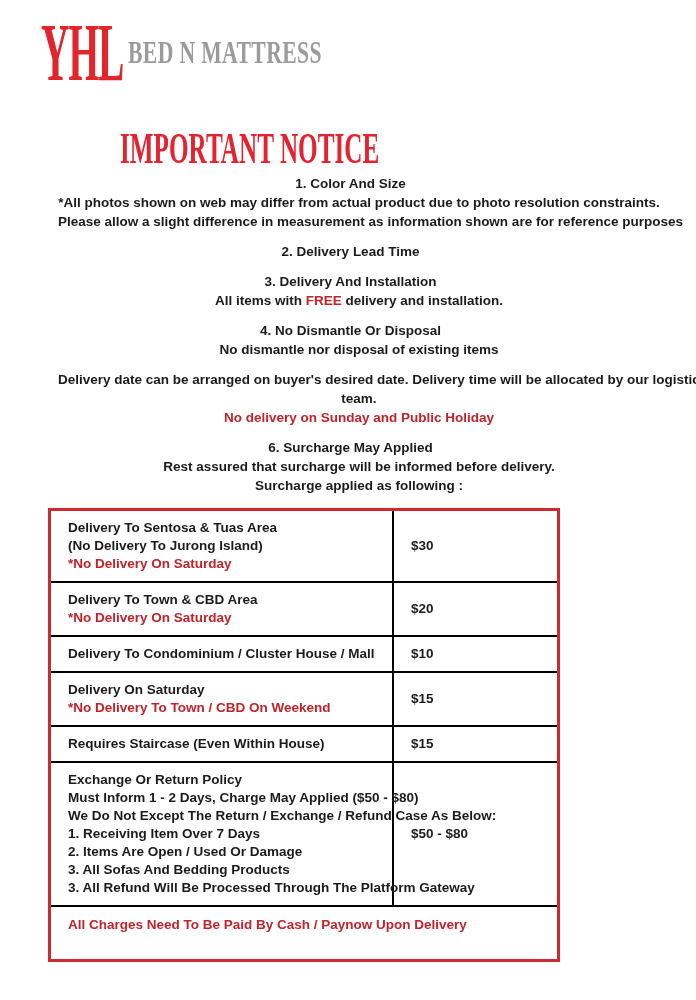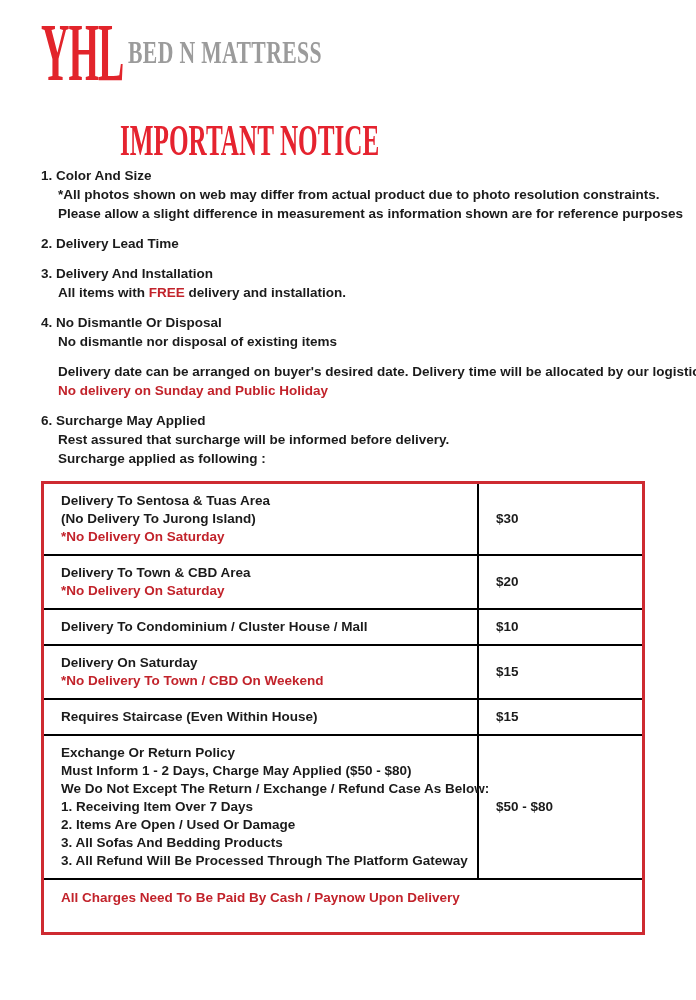--- a/index.html
+++ b/index.html
@@ -12,21 +12,21 @@
   }
   html,body{margin:0;padding:0;}
   body{
     width:696px;height:1000px;background:#ffffff;
     font-family:"Liberation Sans","DejaVu Sans",sans-serif;
     font-weight:bold;color:var(--ink);overflow:hidden;
   }
   .page{position:relative;width:696px;height:1000px;box-sizing:border-box;padding:25px 36px 0 41px;}
 
   
-  .logo{position:relative;height:68px;margin-bottom:28px;}
+  .logo{position:relative;height:68px;margin-bottom:36px;}
   .logo-initials{
     position:absolute;left:0;top:-13px;
     font-family:"Liberation Serif","DejaVu Serif",serif;
     font-size:82px;font-weight:bold;color:var(--logo-red);
     transform:scaleX(0.48);transform-origin:left top;
     line-height:1;letter-spacing:-2px;white-space:nowrap;
   }
   .logo-name{
     position:absolute;left:87px;top:12px;
     font-family:"Liberation Serif","DejaVu Serif",serif;
@@ -39,29 +39,29 @@
   .notice-title-wrap{height:40px;margin-bottom:5px;padding-left:2px;text-align:center;}
   .notice-title{
     display:inline-block;
     font-family:"Liberation Serif","DejaVu Serif",serif;
     font-size:45px;font-weight:bold;color:var(--title-red);
     transform:scaleX(0.56);transform-origin:left top;
     line-height:0.85;white-space:nowrap;
   }
 
   
-  .sections{font-size:13.5px;line-height:19px;}
+  .sections{font-size:13.5px;line-height:19px;text-align:center;}
   .section{margin-bottom:11px;}
   .sec-heading{white-space:nowrap;}
   .sec-line{padding-left:17px;white-space:nowrap;}
   .red{color:var(--red-text);}
 
   
   table.surcharge{
-    border-collapse:collapse;width:604px;margin-top:13px;
+    border-collapse:collapse;width:512px;margin-left:7px;margin-top:13px;
     border:3px solid var(--border-red);table-layout:fixed;
   }
   table.surcharge td{
     border:2px solid #000;font-size:13.5px;line-height:18px;
     padding:8px 10px 8px 17px;vertical-align:middle;
   }
   td.desc-cell div{white-space:nowrap;}
   td.price-cell{width:136px;text-align:left;font-size:15px;padding:8px 4px;}
   tr.footer-row td{padding:9px 10px 25px 17px;white-space:nowrap;}
 </style>
@@ -91,20 +91,21 @@
       <div class="section">
         <div class="sec-heading">3. Delivery And Installation</div>
         <div class="sec-line"><span>All items with </span><span class="red">FREE</span><span> delivery and installation.</span></div>
       </div>
       <div class="section">
         <div class="sec-heading">4. No Dismantle Or Disposal</div>
         <div class="sec-line"><span>No dismantle nor disposal of existing items</span></div>
       </div>
       <div class="section">
         <div class="sec-line"><span>Delivery date can be arranged on buyer's desired date. Delivery time will be allocated by our logistic</span></div>
+        <div class="sec-line"><span>team.</span></div>
         <div class="sec-line"><span class="red">No delivery on Sunday and Public Holiday</span></div>
       </div>
       <div class="section">
         <div class="sec-heading">6. Surcharge May Applied</div>
         <div class="sec-line"><span>Rest assured that surcharge will be informed before delivery.</span></div>
         <div class="sec-line"><span>Surcharge applied as following :</span></div>
       </div>
     </div>
 
   <table class="surcharge">

